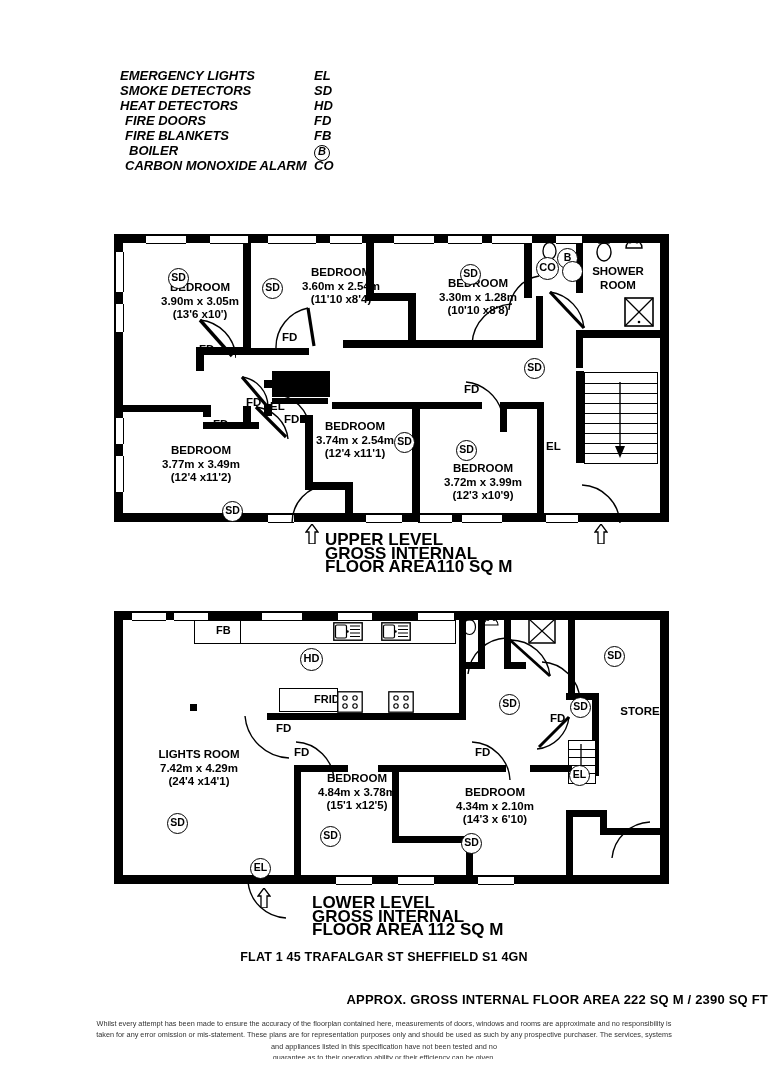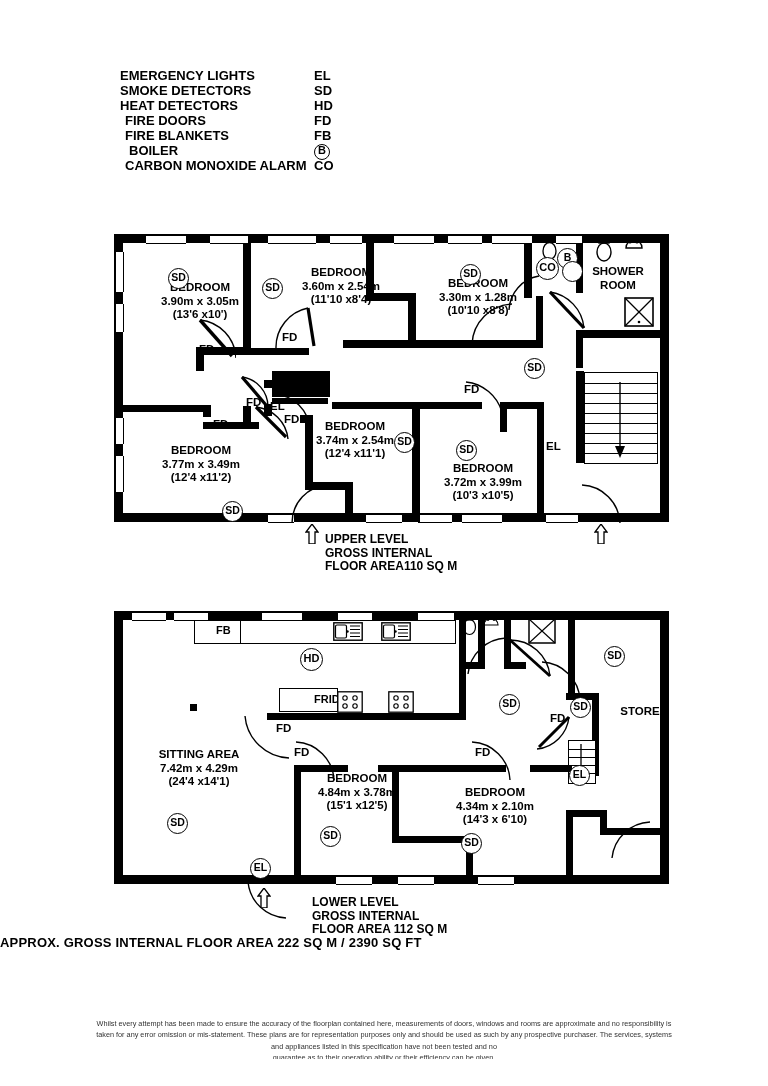--- a/index.html
+++ b/index.html
@@ -10,21 +10,21 @@
     color:#000;
     position:relative;
     overflow:hidden;
   }
   .page{position:relative;width:768px;height:1086px;}
 
   
   #key-block{position:absolute;left:120px;top:68px;width:250px;}
   #key-title{text-align:center;font-weight:bold;font-size:13px;letter-spacing:.3px;
              margin-left:-18px;margin-bottom:1px;}
-  .key-row{display:flex;align-items:center;height:15px;font-weight:bold;font-size:13px;}
+  .key-row{display:flex;height:15px;font-weight:bold;font-size:13px;font-style:italic;}
   .key-row .k-label{flex:1;text-align:left;}
   .key-row .k-abbr{width:56px;text-align:left;}
   .key-row.indent1 .k-label{padding-left:5px;}
   .key-row.indent2 .k-label{padding-left:9px;}
   .circ-abbr{display:inline-block;border:1.6px solid #000;border-radius:50%;
              width:14px;height:14px;line-height:11px;text-align:center;font-size:11px;
              font-weight:bold;}
 
   
   .plan{position:absolute;}
@@ -44,24 +44,24 @@
   .badge.lg{width:21px;height:21px;line-height:18px;font-size:11px;}
 
   .swing{position:absolute;border:1.4px solid #000;background:transparent;}
 
   .stairs{position:absolute;border:1.5px solid #000;background:#fff;}
   .stairs i{position:absolute;left:0;right:0;height:0;border-top:1px solid #000;}
 
   .arrowup{position:absolute;width:14px;height:20px;}
   .hatchblock{position:absolute;background:#000;}
 
-  .caption{position:absolute;font-weight:bold;font-size:12px;line-height:13.5px;white-space:pre;}
+  .caption{position:absolute;font-weight:bold;font-size:17px;line-height:13.5px;white-space:pre;}
   #addr-line{position:absolute;left:0;right:0;top:950px;text-align:center;
              font-weight:bold;font-size:12.5px;letter-spacing:.2px;}
-  #area-line{position:absolute;left:0;right:0;top:935px;text-align:left;
+  #area-line{position:absolute;left:0;right:0;top:992px;text-align:right;
              font-weight:bold;font-size:13px;letter-spacing:.2px;}
   #disclaimer{position:absolute;left:96px;top:1018px;width:576px;text-align:center;
               font-size:7.3px;line-height:11.4px;color:#333;}
   #disclaimer .cut{display:block;height:7px;overflow:hidden;}
   .fridge-box{position:absolute;border:1.5px solid #000;background:#fff;}
   .counter{position:absolute;border:1.5px solid #000;background:#fff;}
   .boxtext{position:absolute;font-weight:bold;font-size:11px;white-space:nowrap;}
 </style>
 </head>
 <body>
@@ -265,21 +265,21 @@
       <span>(12'4 x11'2)</span>
     </div>
     <div class="label" style="left:296px;top:420px;width:118px;">
       <span>BEDROOM</span><br>
       <span>3.74m x 2.54m</span><br>
       <span>(12'4 x11'1)</span>
     </div>
     <div class="label" style="left:424px;top:462px;width:118px;">
       <span>BEDROOM</span><br>
       <span>3.72m x 3.99m</span><br>
-      <span>(10'3 x10'5)</span>
+      <span>(12'3 x10'9)</span>
     </div>
     <div class="label" style="left:584px;top:265px;width:68px;">
       SHOWER<br>ROOM
     </div>
 
     <div class="badge" style="left:168px;top:268px;">SD</div>
     <div class="badge" style="left:262px;top:278px;">SD</div>
     <div class="badge" style="left:460px;top:264px;">SD</div>
     <div class="badge" style="left:524px;top:358px;">SD</div>
     <div class="badge" style="left:394px;top:432px;">SD</div>
@@ -448,21 +448,21 @@
     <svg style="position:absolute;left:608px;top:820px;width:44px;height:40px;" viewBox="0 0 44 40">
       <path d="M42,2 A40,40 0 0 0 4,38" fill="none" stroke="#000" stroke-width="1.4"></path>
     </svg>
     <svg style="position:absolute;left:246px;top:882px;width:44px;height:40px;" viewBox="0 0 44 40">
       <path d="M2,0 A40,40 0 0 0 40,36" fill="none" stroke="#000" stroke-width="1.4"></path>
     </svg>
 
     <div style="position:absolute;left:190px;top:704px;width:7px;height:7px;background:#000;"></div>
 
     <div class="label" style="left:134px;top:748px;width:130px;">
-      <span>SITTING AREA</span><br>
+      <span>LIGHTS ROOM</span><br>
       <span>7.42m x 4.29m</span><br>
       <span>(24'4 x14'1)</span>
     </div>
     <div class="label" style="left:296px;top:772px;width:122px;">
       <span>BEDROOM</span><br>
       <span>4.84m x 3.78m</span><br>
       <span>(15'1 x12'5)</span>
     </div>
     <div class="label" style="left:432px;top:786px;width:126px;">
       <span>BEDROOM</span><br>
@@ -487,20 +487,21 @@
 
     <svg class="arrowup" style="left:257px;top:888px;" viewBox="0 0 14 20">
       <path d="M7,0 L13,8 L10,8 L10,20 L4,20 L4,8 L1,8 Z" fill="#fff" stroke="#000" stroke-width="1.3"></path>
     </svg>
 
     <div class="caption" style="left:312px;top:896px;">LOWER LEVEL
 GROSS INTERNAL
 FLOOR AREA 112 SQ M</div>
   </div>
 
+  <div id="addr-line">FLAT 1 45 TRAFALGAR ST SHEFFIELD S1 4GN</div>
   <div id="area-line">APPROX. GROSS INTERNAL FLOOR AREA 222 SQ M / 2390 SQ FT</div>
 
   <div id="disclaimer">
     <span>Whilst every attempt has been made to ensure the accuracy of the floorplan contained here, measurements of doors, windows and rooms are</span>
     <span>approximate and no responsibility is taken for any error omission or mis-statement. These plans are for representation purposes only and should be</span>
     <span>used as such by any prospective purchaser. The services, systems and appliances listed in this specification have not been tested and no</span>
     <span class="cut">guarantee as to their operation ability or their efficiency can be given.</span>
   </div>
 
 </div>

